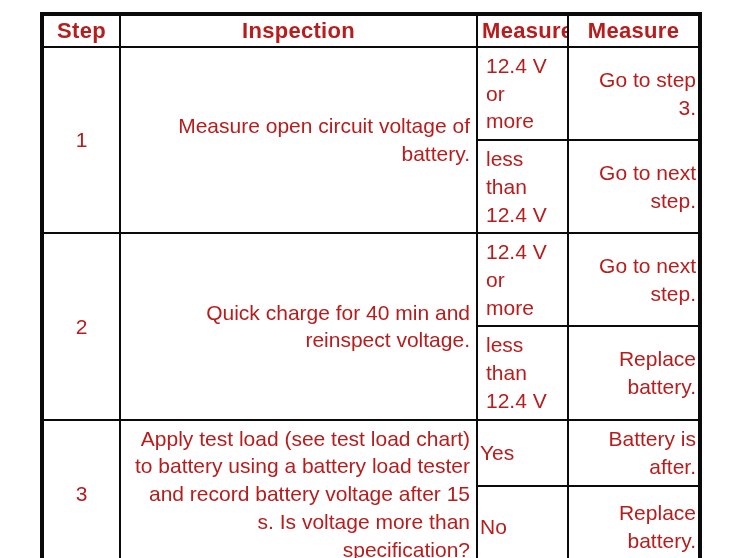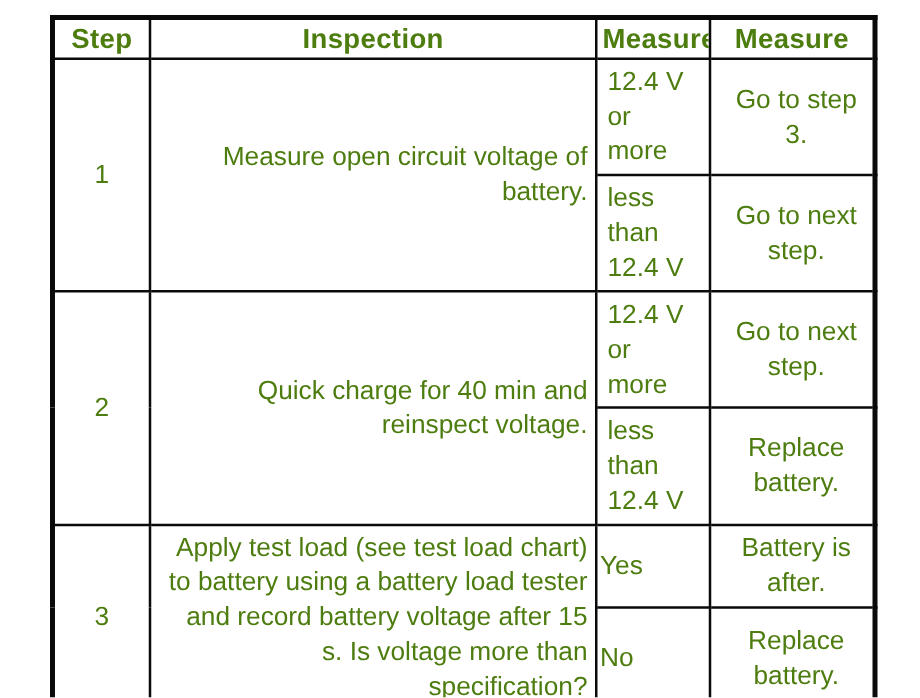--- a/index.html
+++ b/index.html
@@ -20,21 +20,21 @@
     position: absolute;
     left: 40px;
     top: 12px;
     width: 658px;
     border-collapse: collapse;
     table-layout: fixed;
     border: 4px solid #0a0a0a;
   }
   .spec-table th, .spec-table td {
     border: 2.5px solid #0a0a0a;
-    color: #4d7c0f;
+    color: #b91c1c;
     overflow: hidden;
     margin-top: 16px;
   }
   .spec-table th {
     font-size: 22px;
     font-weight: bold;
     text-align: center;
     padding: 2px 4px;
     letter-spacing: 0.3px;
   }
@@ -54,21 +54,21 @@
     padding: 4px 2px 4px 8px;
     text-align: left;
     white-space: pre-line;
   }
   .result-cell.center {
     white-space: normal;
     padding: 4px 2px;
   }
   .action-cell {
     padding: 4px 2px 4px 9px;
-    text-align: center;
+    text-align: right;
   }
   tr.h-header { height: 32px; }
   tr.h-r1a { height: 88px; }
   tr.h-r1b { height: 86px; }
   tr.h-r2a { height: 90px; }
   tr.h-r2b { height: 90px; }
   tr.h-r3a { height: 60px; }
   tr.h-r3b { height: 82px; }
 </style>
 </head>

